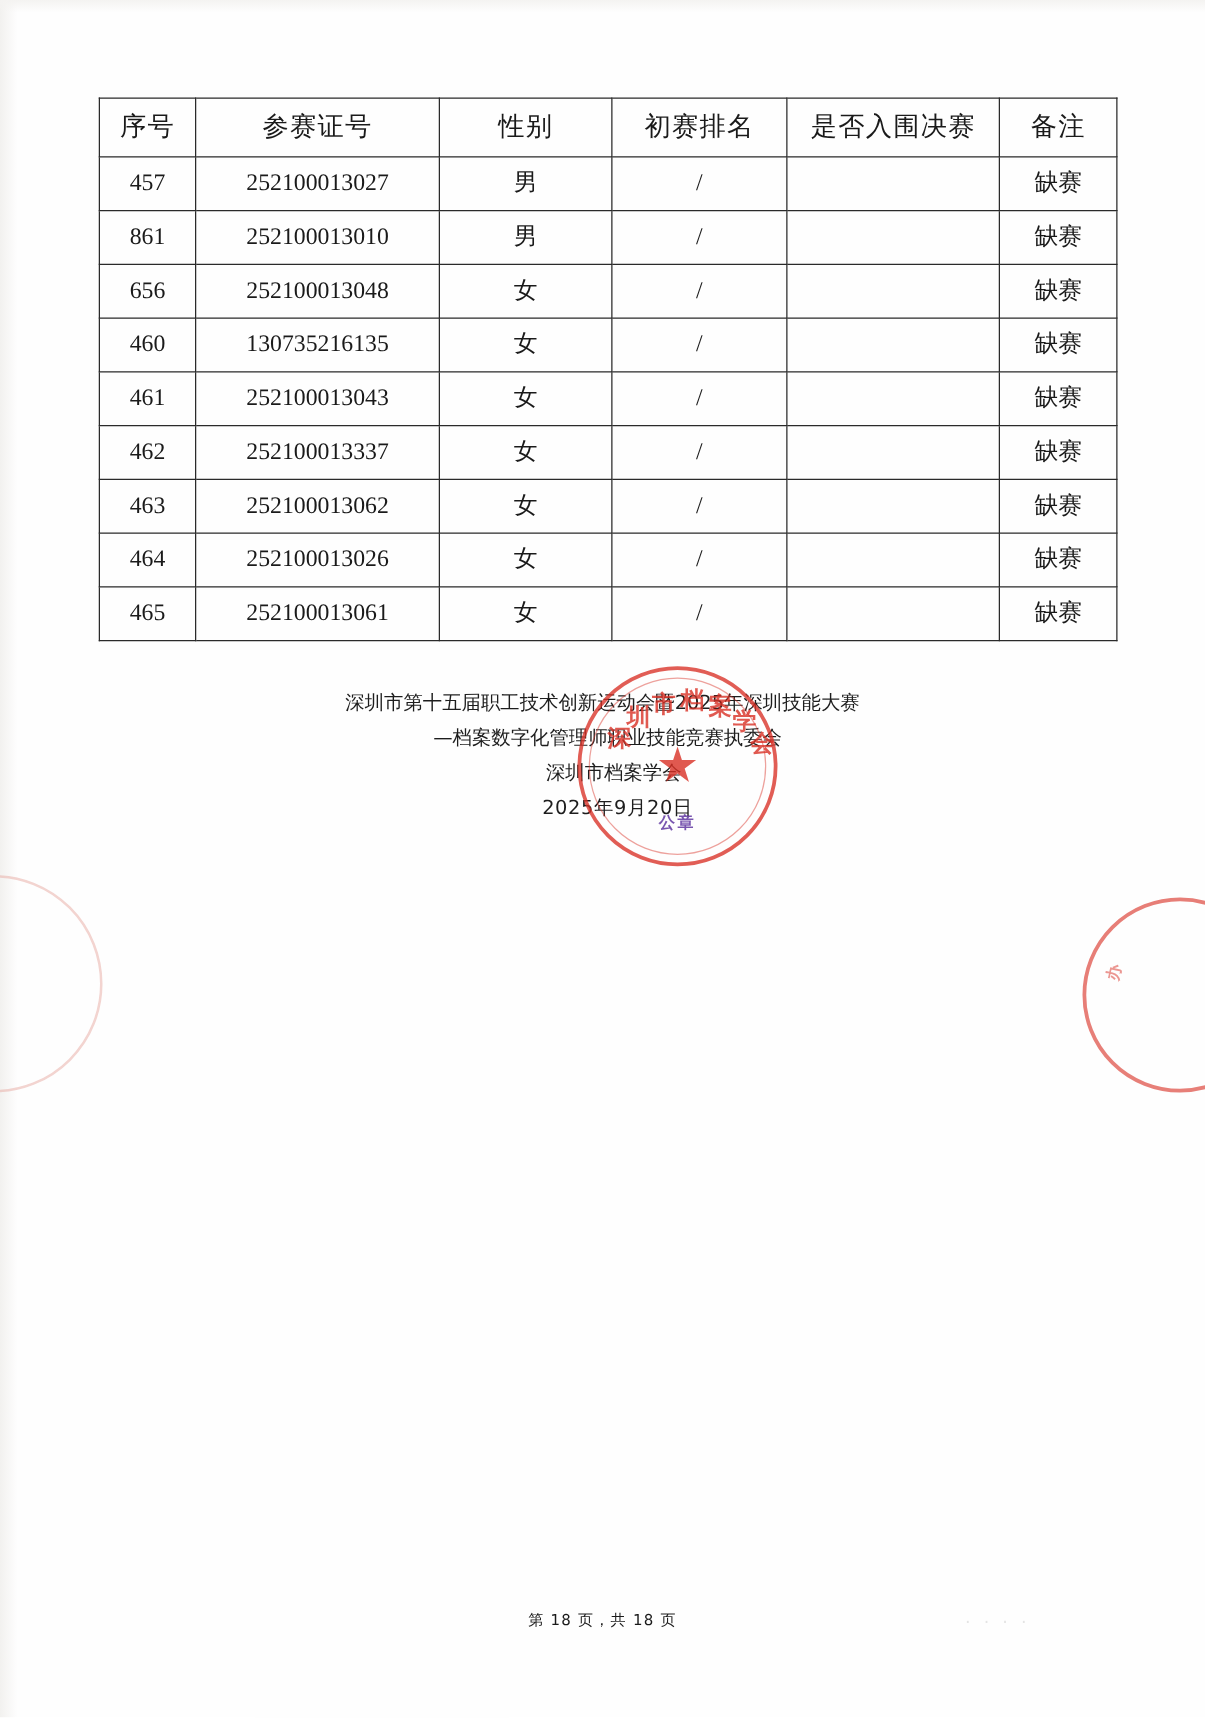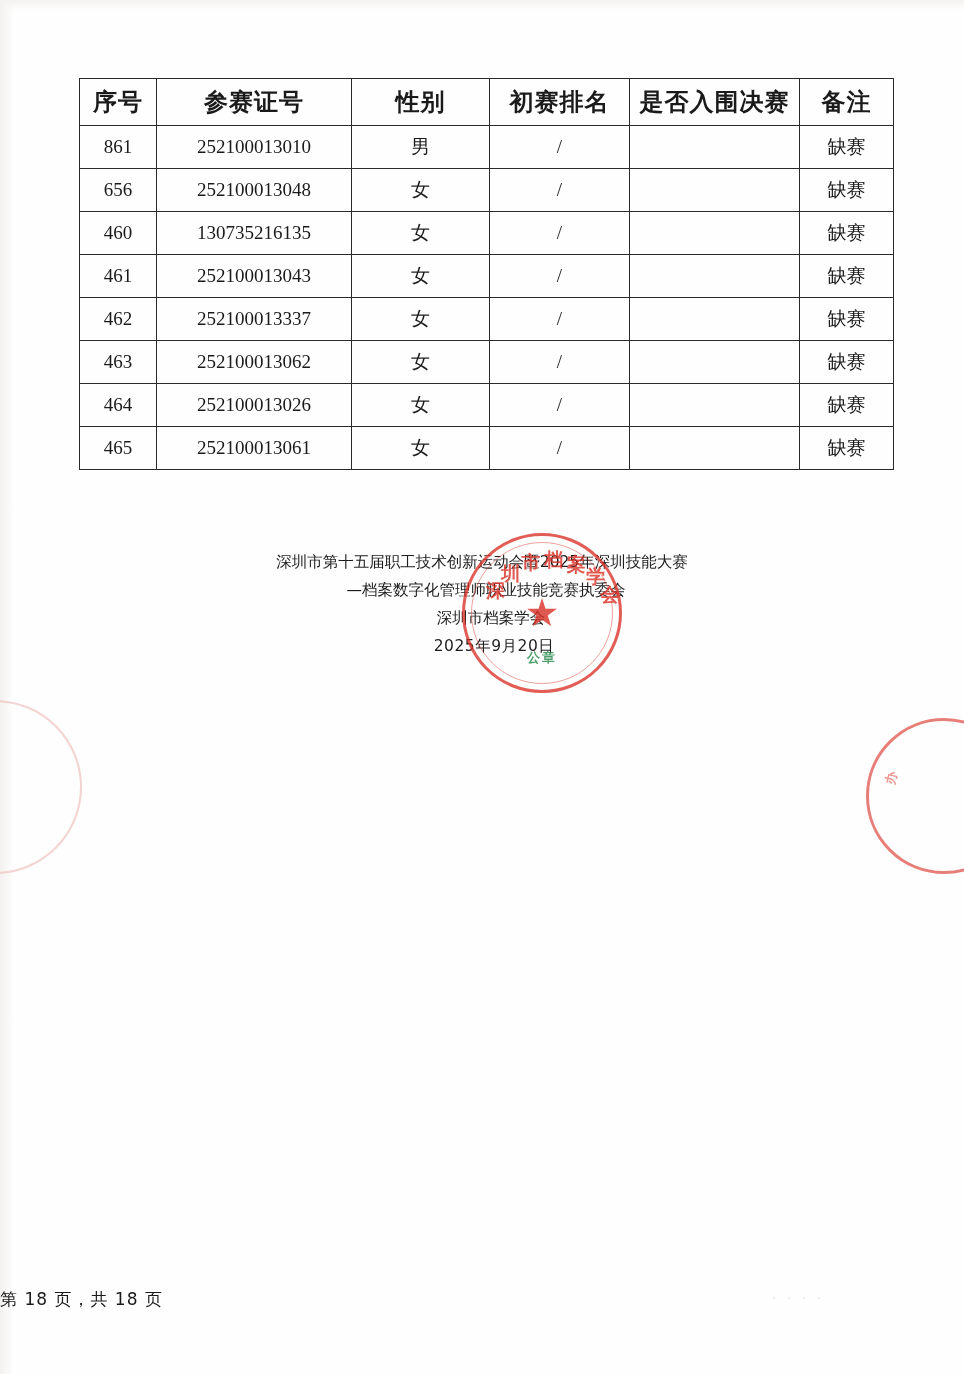--- a/index.html
+++ b/index.html
@@ -54,22 +54,22 @@
     border: 1.6px solid #2a2a2a;
     text-align: center;
     vertical-align: middle;
     font-size: 19px;
     line-height: 1.1;
     height: 42px;
     padding: 0 2px;
     background: transparent;
   }
   table.result-table th {
-    font-weight: bold;
-    font-size: 24px;
+    font-weight: normal;
+    font-size: 21px;
     letter-spacing: 1px;
     height: 46px;
   }
   .col-seq   { width: 77px; }
   .col-id    { width: 195px; }
   .col-gender{ width: 138px; }
   .col-rank  { width: 140px; }
   .col-final { width: 170px; }
   .col-note  { width: 94px; }
 
@@ -150,21 +150,21 @@
   }
   .seal .bottom-text {
     position: absolute;
     left: 0;
     right: 0;
     bottom: 26px;
     text-align: center;
     font-family: "DejaVu Sans", "Liberation Sans", sans-serif;
     font-size: 13px;
     font-weight: bold;
-    color: #15803d;
+    color: #4c1d95;
     opacity: 0.75;
     letter-spacing: 2px;
   }
 
   
   .seal-edge {
     position: absolute;
     right: -58px;
     top: 718px;
     width: 150px;
@@ -198,23 +198,23 @@
     opacity: 0.5;
     pointer-events: none;
   }
 
   
   .footer {
     position: absolute;
     left: 0;
     right: 0;
     top: 1288px;
-    text-align: left;
-    font-family: "DejaVu Sans", "Liberation Sans", sans-serif;
-    font-size: 17px;
+    text-align: center;
+    font-family: "DejaVu Sans", "Liberation Sans", sans-serif;
+    font-size: 12px;
     letter-spacing: 1px;
     color: #1a1a1a;
   }
   .smudge {
     position: absolute;
     right: 72px;
     top: 1290px;
     width: 120px;
     height: 26px;
     opacity: 0.25;
@@ -247,20 +247,28 @@
         <tr>
           <th>序号</th>
           <th>参赛证号</th>
           <th>性别</th>
           <th>初赛排名</th>
           <th>是否入围决赛</th>
           <th>备注</th>
         </tr>
       </thead>
       <tbody>
+        <tr>
+          <td class="num">457</td>
+          <td class="num">252100013027</td>
+          <td>男</td>
+          <td class="slash">/</td>
+          <td></td>
+          <td>缺赛</td>
+        </tr>
         <tr>
           <td class="num">861</td>
           <td class="num">252100013010</td>
           <td>男</td>
           <td class="slash">/</td>
           <td></td>
           <td>缺赛</td>
         </tr>
         <tr>
           <td class="num">656</td>

